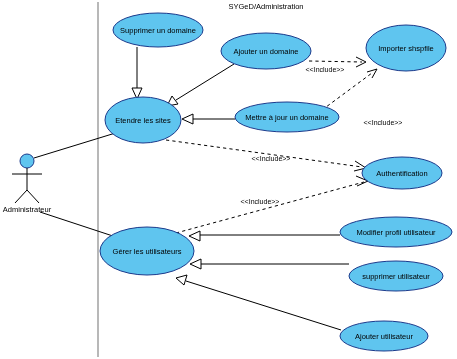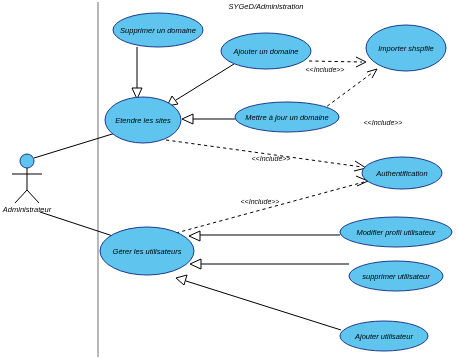--- a/index.html
+++ b/index.html
@@ -10,21 +10,20 @@
   }
   body {
     font-family: "Liberation Sans", sans-serif;
   }
   #diagram-root {
     position: relative;
     width: 457px;
     height: 359px;
     background: #ffffff;
     overflow: hidden;
-    font-style: italic;
   }
   #diagram-svg {
     position: absolute;
     left: 0;
     top: 0;
     width: 457px;
     height: 359px;
   }
   .uc-label {
     font-family: "Liberation Sans", sans-serif;

